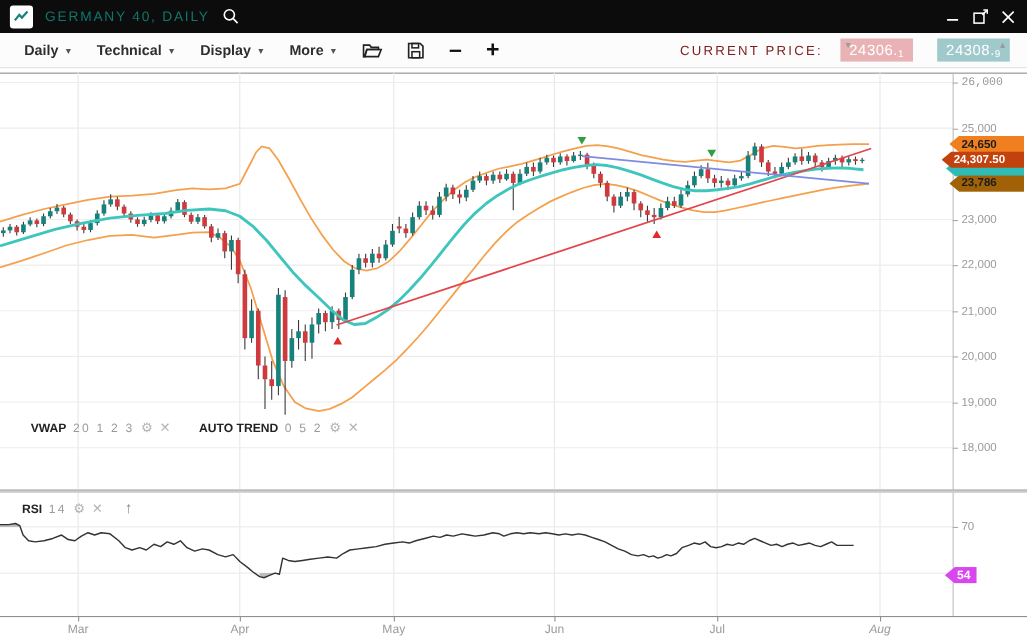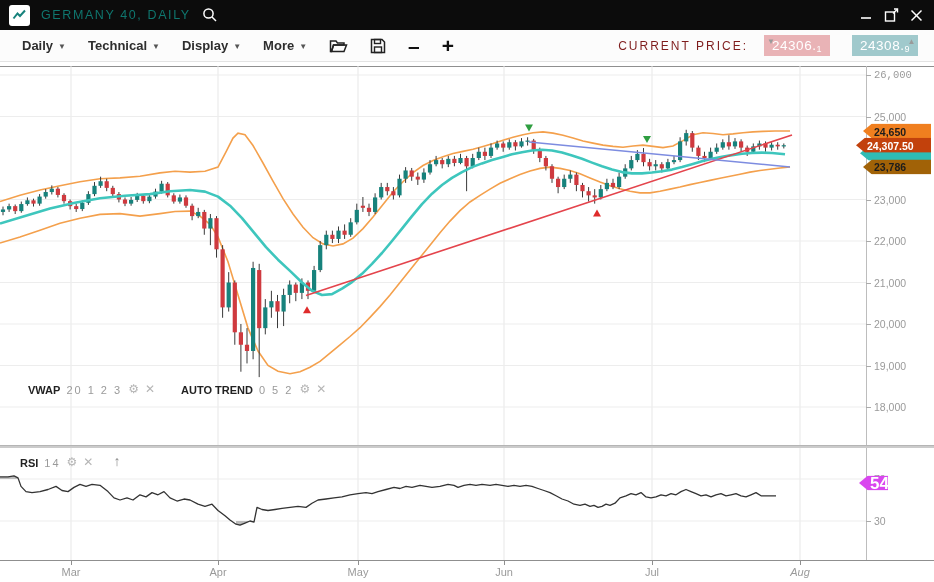--- a/index.html
+++ b/index.html
@@ -497,15 +497,15 @@
       <div class="month-tick" style="left:504px;"></div>
       <div class="month-label" style="left:504px;">Jun</div>
       <div class="month-tick" style="left:652px;"></div>
       <div class="month-label" style="left:652px;">Jul</div>
       <div class="month-tick" style="left:800px;"></div>
       <div class="month-label" style="left:800px;font-style:italic;">Aug</div>
       <div class="price-tag tag-shape" style="left:860px; top:153.22750000000002px; width:71px; background:#2fbcb4; color:#ffffff;"></div>
       <div class="price-tag tag-shape" style="left:863px; top:131.025px; width:68px; background:#f07f1f; color:#1c1c1c;">24,650</div>
       <div class="price-tag tag-shape" style="left:863px; top:166.881px; width:68px; background:#a16207; color:#1c1c1c;">23,786</div>
       <div class="price-tag tag-shape" style="left:856px; top:145.23874999999998px; width:75px; background:#c2410c; color:#ffffff;">24,307.50</div>
-      <div class="price-tag tag-shape" style="left:859px; top:483px; width:29px; background:#d946ef; color:#ffffff; font-size:17px;">54</div>
+      <div class="price-tag tag-shape" style="left:859px; top:523px; width:29px; background:#d946ef; color:#ffffff; font-size:11px;">54</div>
     </div>
 </div>
 
 </body></html>

